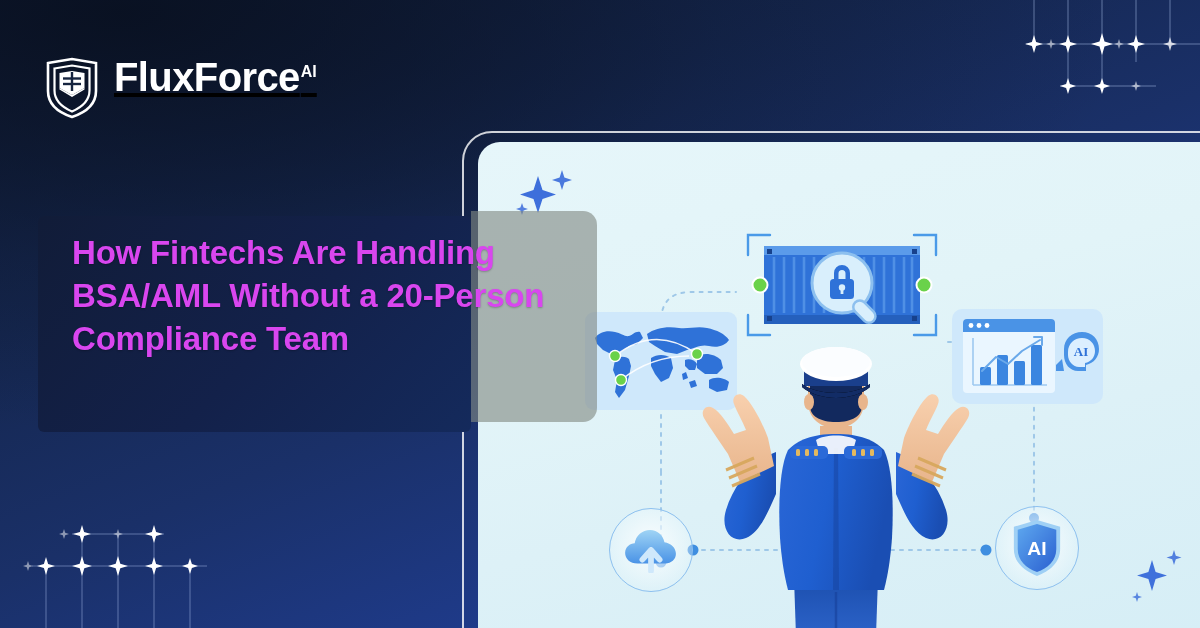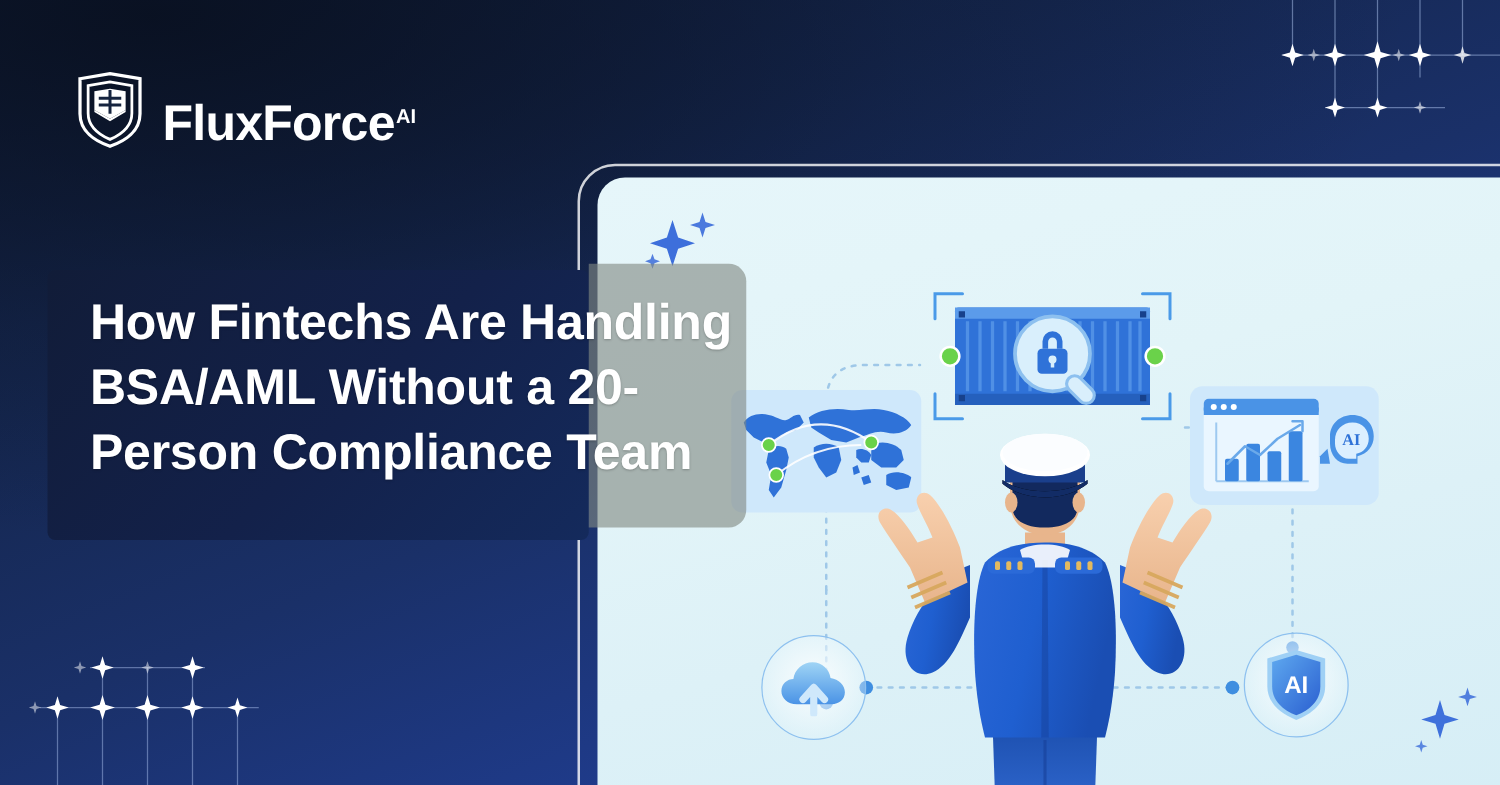--- a/index.html
+++ b/index.html
@@ -27,23 +27,24 @@
     background: radial-gradient(120% 95% at 10% 2%, rgba(8,15,30,.85) 0%, rgba(10,18,36,.25) 42%, rgba(0,0,0,0) 70%);
   }
 
   
   .grid-deco { position: absolute; pointer-events: none; }
   .grid-deco.top-right { right: -6px; top: -34px; width: 190px; height: 170px; }
   .grid-deco.bottom-left { left: 2px; bottom: -26px; width: 230px; height: 150px; }
 
   
   .logo-row {
-    position: absolute; left: 60px; top: 57px;
-    display: flex; align-items: flex-end; gap: 14px;
+    position: absolute; left: 44px; top: 57px;
+    display: flex; align-items: flex-start; gap: 14px;
     z-index: 40;
+    text-decoration: underline;
   }
   .logo-mark { width: 56px; height: 62px; display: block; }
   .logo-type {
     color: #ffffff;
     font-size: 40px; font-weight: 700; letter-spacing: -0.6px;
     line-height: 1; position: relative; white-space: nowrap;
   }
   .logo-type .sup {
     font-size: 16px; font-weight: 700; vertical-align: super;
     letter-spacing: 0px; margin-left: 1px;
@@ -119,22 +120,22 @@
     border-top-right-radius: 14px;
     border-bottom-right-radius: 14px;
     z-index: 31;
   }
   .text-block {
     position: absolute; left: 72px; top: 232px;
     width: 540px;
     z-index: 33;
   }
   .headline {
-    color: #ffffff;
-    font-size: 40px; font-weight: 700;
+    color: #d946ef;
+    font-size: 33px; font-weight: 700;
     line-height: 1.30;
     letter-spacing: -0.2px;
     text-shadow: 0 1px 2px rgba(0,0,0,.25);
   }
   .subhead {
     margin-top: 16px;
     color: #eef1f6;
     font-size: 16.5px; font-weight: 400;
     letter-spacing: .1px;
     text-shadow: 0 1px 2px rgba(0,0,0,.3);

